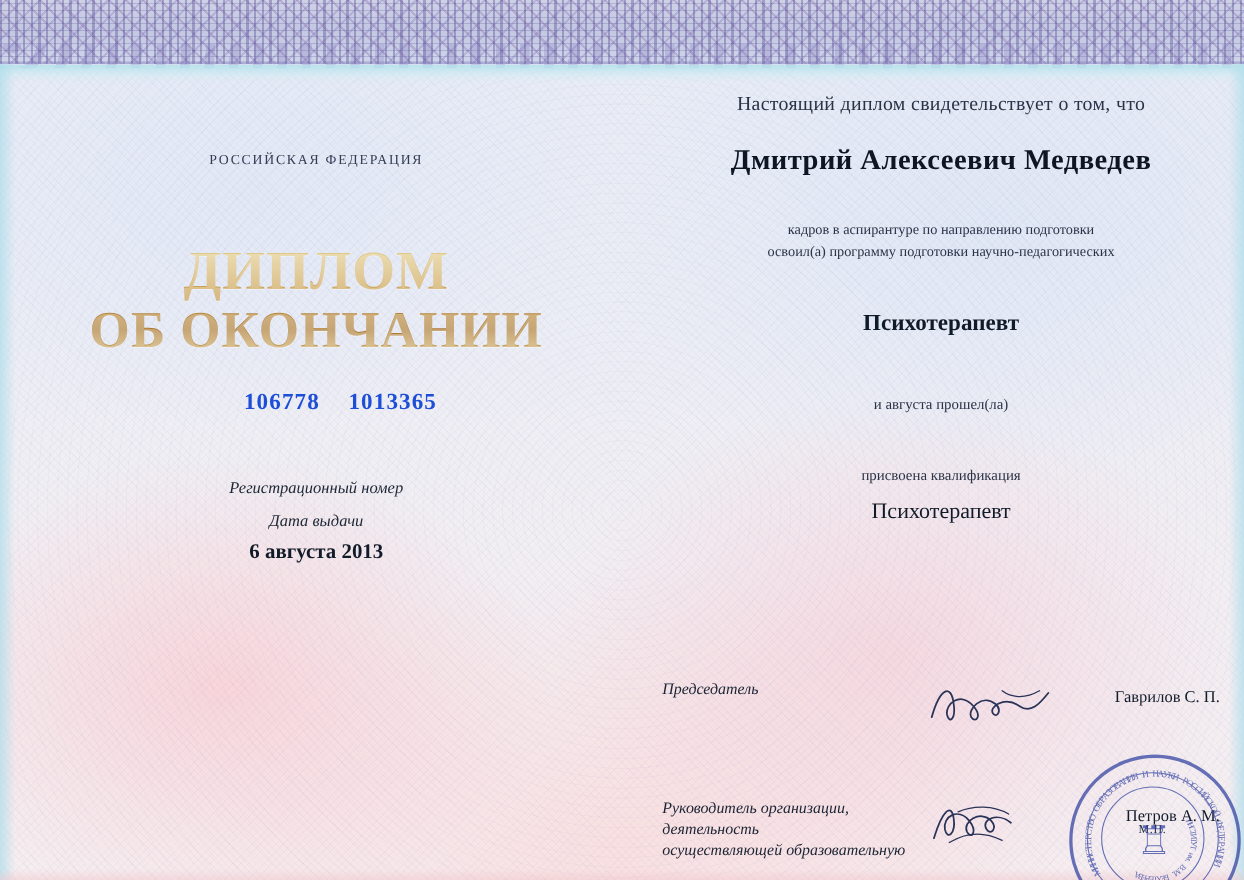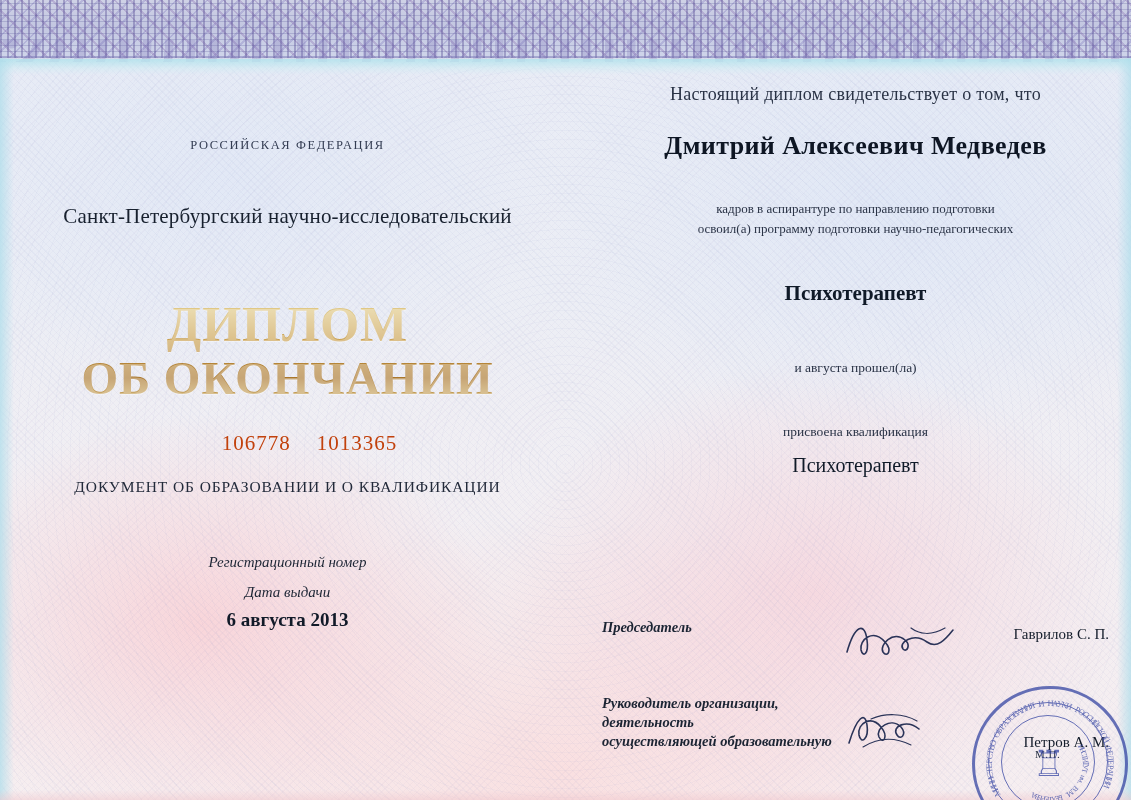--- a/index.html
+++ b/index.html
@@ -140,22 +140,22 @@
     background-clip: text;
     color: transparent;
     text-shadow: 0 1px 0 rgba(255,255,255,0.35);
   }
   .diploma-title .l2 { font-size: 47px; }
   .diploma-title .l3 { font-size: 47px; }
 
   .serial {
     margin-top: 26px;
     font-size: 21px;
-    font-weight: normal;
-    color: #c2410c;
+    font-weight: bold;
+    color: #1d4ed8;
     letter-spacing: 1px;
     padding-left: 44px;
   }
   .serial .gap { display: inline-block; width: 26px; }
 
   .doc-sub {
     margin-top: 22px;
     font-size: 15.5px;
     letter-spacing: 0.9px;
     color: #222a3a;
@@ -237,29 +237,28 @@
   .sig-row {
     position: absolute;
     width: 551px;
     display: flex;
     align-items: flex-start;
     justify-content: space-between;
     padding: 0 22px;
     box-sizing: border-box;
   }
   .sig-row.row1 { top: 534px; }
-  .sig-row.row2 { top: 610px; align-items: flex-end; }
+  .sig-row.row2 { top: 642px; }
   .sig-title {
     font-size: 14.5px;
     font-style: italic;
     color: #1b2433;
     text-align: left;
     line-height: 19px;
     width: 230px;
-    font-weight: bold;
   }
   .sig-mark {
     width: 120px;
     height: 44px;
     position: relative;
   }
   .sig-name {
     font-size: 15px;
     color: #131c2a;
     width: 140px;
@@ -344,33 +343,31 @@
   <div class="side-strip-l"></div>
   <div class="side-strip-r"></div>
   <div class="bottom-strip"></div>
 
   <div class="content">
 
     <div class="left-col">
       <div class="rf-line">РОССИЙСКАЯ ФЕДЕРАЦИЯ</div>
 
       <div class="institute">
-        <div>Санкт-Петербургский научно-исследовательский</div>
       </div>
 
       <div class="diploma-title">
         <div class="l1">ДИПЛОМ</div>
         <div class="l2">ОБ ОКОНЧАНИИ</div>
       </div>
 
       <div class="serial">
         <span>106778</span><span class="gap"></span><span>1013365</span>
       </div>
 
-      <div class="doc-sub">ДОКУМЕНТ ОБ ОБРАЗОВАНИИ И О КВАЛИФИКАЦИИ</div>
 
       <div class="reg-label">Регистрационный номер</div>
       <div class="date-label">Дата выдачи</div>
       <div class="date-value">6 августа 2013</div>
     </div>
 
     <div class="right-col">
       <div class="r-small">Настоящий диплом свидетельствует о том, что</div>
       <div class="holder-name">Дмитрий Алексеевич Медведев</div>
 

